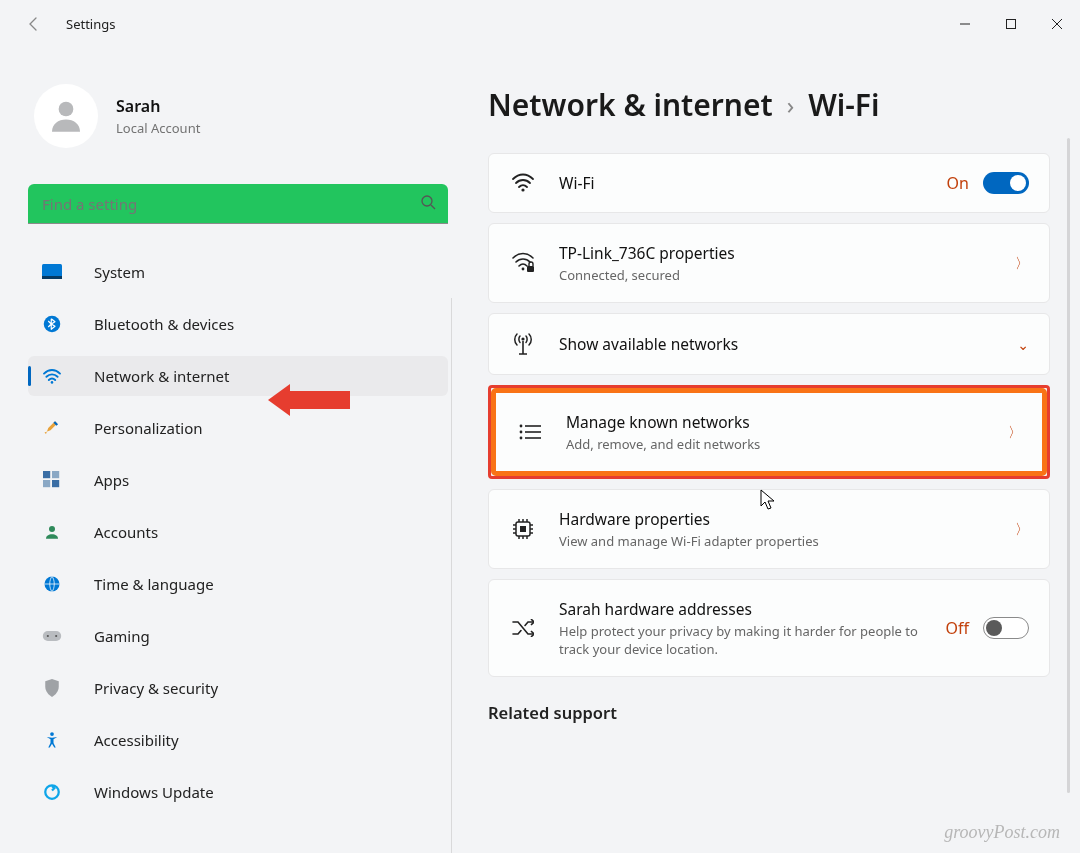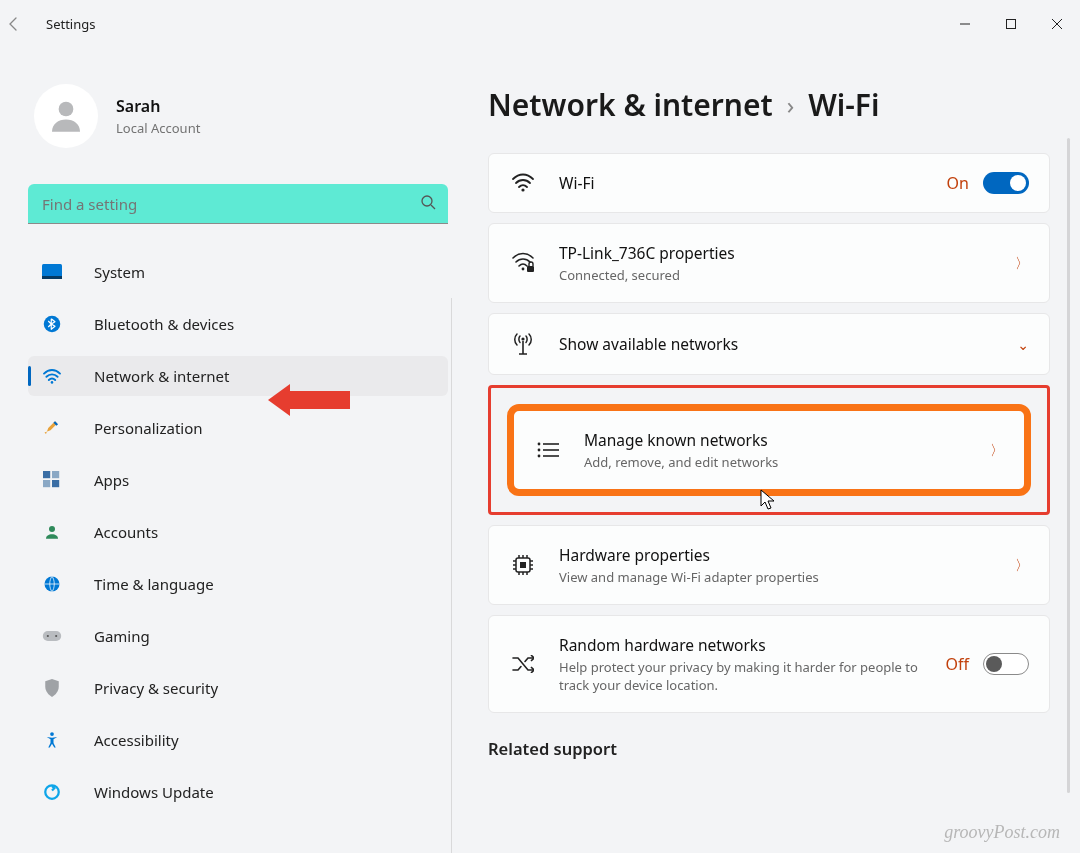--- a/index.html
+++ b/index.html
@@ -1,36 +1,36 @@
 <!DOCTYPE html>
 <html><head>
 <meta charset="utf-8">
 <style>
   * { box-sizing: border-box; margin: 0; padding: 0; font-family: "Segoe UI", "Segoe UI Variable", system-ui, sans-serif; }
   body { background: #f3f4f6; width: 1080px; height: 853px; overflow: hidden; position: relative; }
 
   
-  .titlebar { height: 48px; display: flex; align-items: center; }
+  .titlebar { height: 48px; display: flex; align-items: center; padding-left: 20px; }
   .titlebar .back { width: 28px; height: 28px; display:flex; align-items:center; justify-content:center; color:#777; }
   .titlebar .title { font-size: 13px; margin-left: 18px; color:#222; }
   .winbtns { margin-left:auto; display:flex; }
   .winbtn { width:46px; height:32px; display:flex; align-items:center; justify-content:center; color:#222; }
 
   .app { display:flex; height: calc(853px - 48px); }
 
   
   .sidebar { width: 452px; padding: 28px 4px 0 28px; display:flex; flex-direction:column; position:relative; }
   .profile { display:flex; align-items:center; gap:18px; padding: 8px 6px 18px 6px; }
   .avatar { width:64px; height:64px; border-radius:50%; background:#fff; display:flex; align-items:center; justify-content:center; }
   .avatar svg { fill:#b8b9bb; }
   .profile .name { font-size:16px; font-weight:600; color:#111; }
   .profile .sub  { font-size:13px; color:#737373; margin-top:2px; }
 
   .search { margin-top:18px; position:relative; }
-  .search input { width:100%; height:40px; border:none; border-bottom:1.5px solid #8a8a8a; background:#5eead4; border-radius:6px 6px 0 0; padding:0 42px 0 14px; font-size:15px; color:#333; outline:none; }
+  .search input { width:100%; height:40px; border:none; border-bottom:1.5px solid #8a8a8a; background:#22c55e; border-radius:6px 6px 0 0; padding:0 42px 0 14px; font-size:15px; color:#333; outline:none; }
   .search .icon { position:absolute; right:12px; top:50%; transform:translateY(-50%); color:#555; }
 
   .navlist { margin-top:28px; overflow:hidden; flex:1; }
   .navitem { display:flex; align-items:center; gap:32px; height:40px; padding:0 12px 0 14px; border-radius:6px; font-size:15px; color:#222; cursor:default; position:relative; margin-bottom:12px; }
   .navitem.selected { background:#eaeaec; }
   .navitem.selected::before { content:""; position:absolute; left:0px; top:10px; bottom:10px; width:3px; border-radius:2px; background:#0067c0; }
   .navicon { width:20px; height:20px; display:flex; align-items:center; justify-content:center; }
   .sidebar-divider { position:absolute; right:0; top:250px; bottom:-20px; width:1px; background:#d9d9da; }
 
   
@@ -40,21 +40,21 @@
 
   .card { background:#fcfdfd; border:1px solid #e7e7e8; border-radius:6px; padding:18px 20px; display:flex; align-items:center; gap:22px; margin-bottom:10px; }
   .card .cicon { width:28px; display:flex; align-items:center; justify-content:center; color:#333; flex-shrink:0; }
   .card .ct { flex:1; }
   .card .ct .t1 { font-size:15.5px; color:#111; }
   .card .ct .t2 { font-size:13px; color:#666; margin-top:2px; }
   .card .tail { display:flex; align-items:center; gap:14px; color:#c2410c; }
   .chev { font-size:14px; }
 
   .highlight { border:3px solid #e63d2f; border-radius:4px; padding:0; margin-bottom:10px;}
-  .highlight .card { margin:16px; border:7px solid #f97316; border-radius:12px;}
+  .highlight .card { margin:0; border:5px solid #f97316; border-radius:5px;}
 
   .toggle { width:46px; height:22px; border-radius:11px; background:#0067c0; position:relative; }
   .toggle::after { content:""; position:absolute; right:3px; top:3px; width:16px; height:16px; border-radius:50%; background:#fff; }
   .toggle.off { background:#fff; border:1px solid #8a8a8a; }
   .toggle.off::after { left:2px; right:auto; top:2px; background:#5a5a5a; }
 
   .related { font-size:16.5px; font-weight:600; color:#222; margin-top:24px; }
 
   .watermark { position:absolute; right:20px; bottom:10px; font-size:18px; color:#b7b7b7; font-style:italic; font-family: Georgia, serif; }
 
@@ -324,21 +324,21 @@
     </div>
 
     <div class="card">
       <div class="cicon">
         <svg width="22" height="18" viewBox="0 0 22 18">
             <path d="M1 3h5l10 12h5M1 15h5l3-3.5M13 6.5l3-3.5h5" stroke="#222" stroke-width="1.6" fill="none" stroke-linecap="round"></path>
             <path d="M19 0l3 3-3 3M19 12l3 3-3 3" stroke="#222" stroke-width="1.6" fill="none"></path>
           </svg>
       </div>
       <div class="ct">
-        <div class="t1">Random hardware networks</div>
+        <div class="t1">Sarah hardware addresses</div>
         <div class="t2" style="max-width:380px;">Help protect your privacy by making it harder for people to track your device location.</div>
       </div>
       <div class="tail">
         <span>Off</span>
         <div class="toggle off"></div>
       </div>
     </div>
 
     <div class="related">Related support</div>
 

